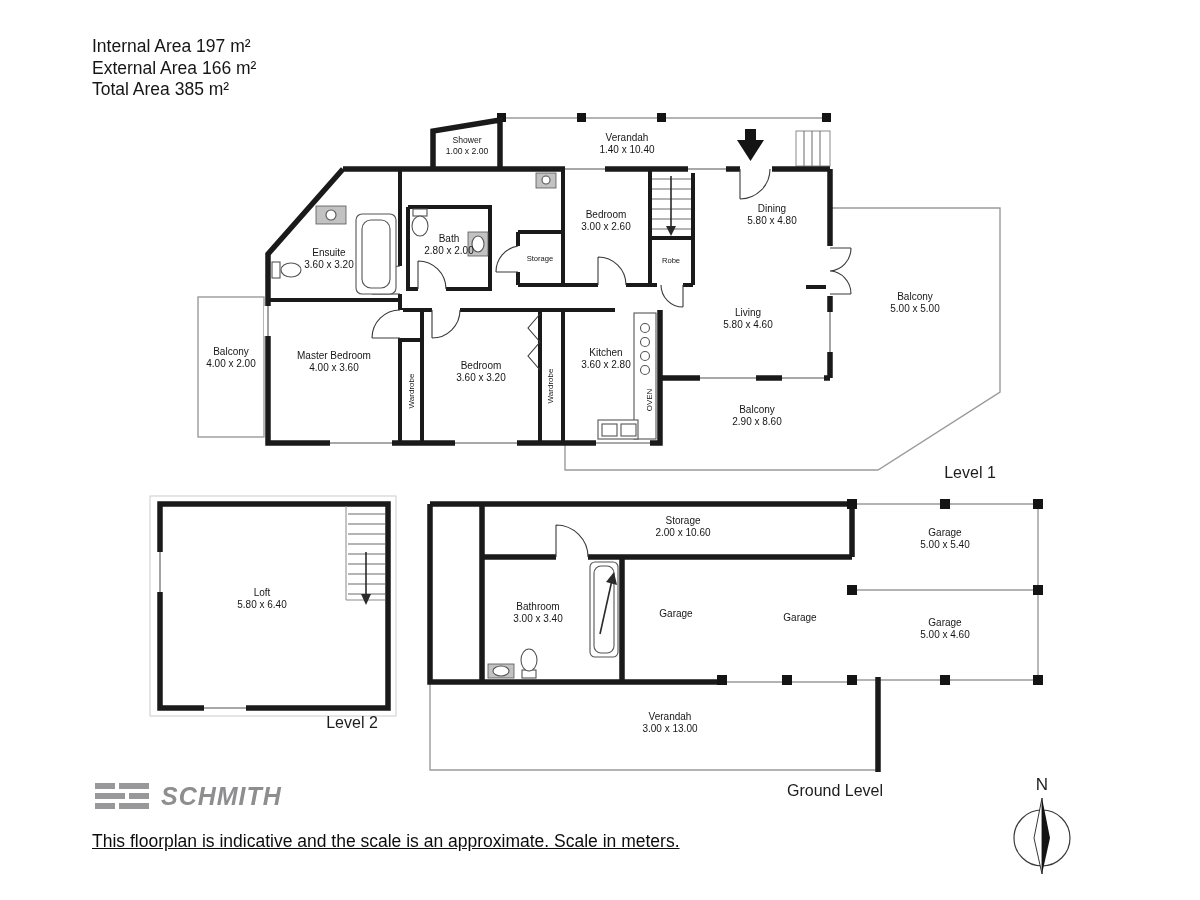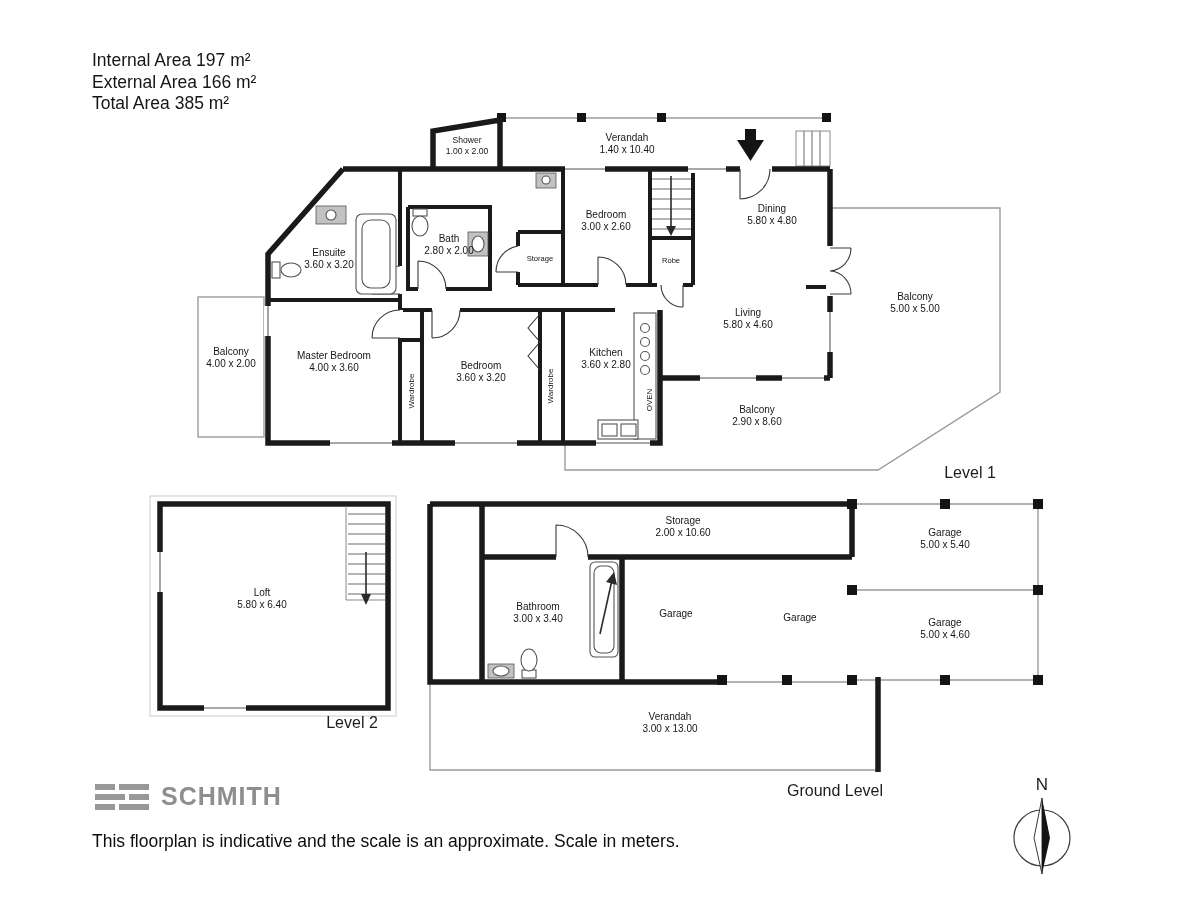--- a/index.html
+++ b/index.html
@@ -1,18 +1,18 @@
 <!DOCTYPE html>
 <html style="--wall: #1a1a1a; --outdoor: #9b9b9b; --brand: #8e8e90;"><head>
 <meta charset="utf-8">
 <style>
   html,body{margin:0;padding:0;}
   body{width:1200px;height:900px;background:#ffffff;font-family:"Liberation Sans",sans-serif;position:relative;overflow:hidden;}
   .canvas{position:absolute;inset:0;}
-  .area-summary{position:absolute;left:92px;top:50px;font-size:17.5px;line-height:21.5px;color:#161616;}
+  .area-summary{position:absolute;left:92px;top:36px;font-size:17.5px;line-height:21.5px;color:#161616;}
   svg text{font-family:"Liberation Sans",sans-serif;fill:#161616;}
   .rl{font-size:10px;text-anchor:middle;}
   .r9{font-size:8.6px;text-anchor:middle;}
   .rs{font-size:7.6px;text-anchor:middle;}
   .rv{font-size:8px;text-anchor:middle;}
   .lvl{font-size:16px;text-anchor:middle;fill:#1d1d1d;}
   .wall{stroke:var(--wall,#1a1a1a);fill:none;}
   .w5{stroke-width:5.5px;}
   .w4{stroke-width:4px;}
   .thin{stroke:var(--outdoor,#9b9b9b);stroke-width:1.4px;fill:none;}
@@ -21,23 +21,23 @@
   .gap{fill:#ffffff;stroke:none;}
   .win{stroke:#8c8c8c;stroke-width:1.6px;fill:none;}
   .door{stroke:#3a3a3a;stroke-width:1.1px;fill:none;}
   .fix{stroke:#555;stroke-width:1.1px;fill:#ffffff;}
   .fixd{stroke:#555;stroke-width:0.8px;fill:#c2c2c2;}
   .post{fill:#141414;stroke:none;}
   .tread{stroke:#6a6a6a;stroke-width:1px;fill:none;}
   .arrowline{stroke:#2a2a2a;stroke-width:1.6px;fill:none;}
   .arrowhead{fill:#2a2a2a;stroke:none;}
   .solid{fill:#141414;stroke:none;}
-  .footer-logo{position:absolute;left:95px;top:782px;display:flex;align-items:center;gap:10px;}
+  .footer-logo{position:absolute;left:95px;top:782px;display:flex;gap:10px;font-style:italic;}
   .brand-text{font-size:25px;letter-spacing:1px;color:var(--brand,#8e8e90);font-weight:600;}
-  .disclaimer{position:absolute;left:92px;top:831px;font-size:17.5px;color:#0d0d0d;}
+  .disclaimer{position:absolute;left:92px;top:831px;font-size:17.5px;color:#0d0d0d;text-decoration:underline;}
 </style>
 </head>
 <body>
 
 <div class="canvas">
 
   <div class="area-summary">
     <div>Internal Area 197 m²</div>
     <div>External Area 166 m²</div>
     <div>Total Area 385 m²</div>

